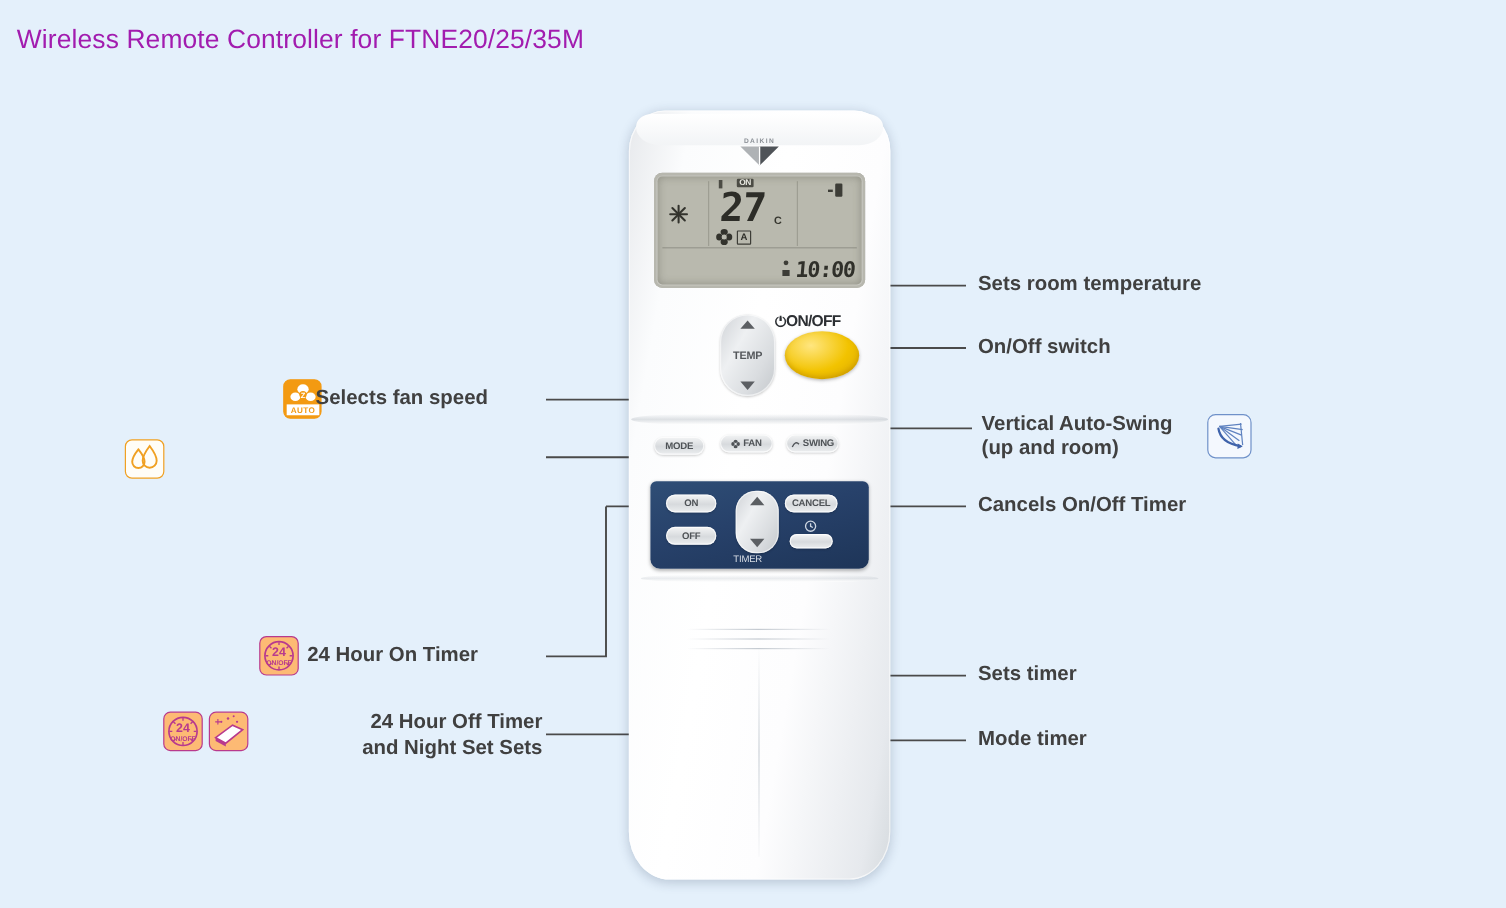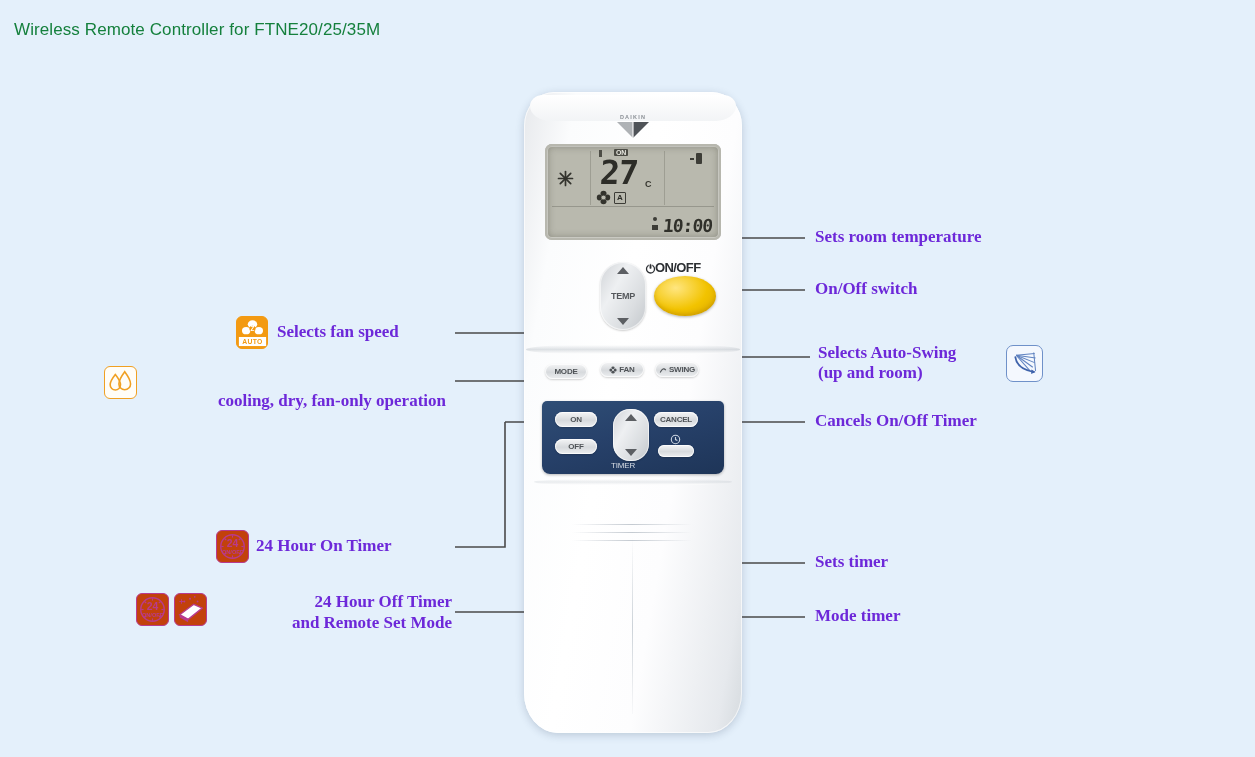--- a/index.html
+++ b/index.html
@@ -8,21 +8,21 @@
     background:#e4f0fb;
     font-family:"Liberation Sans", sans-serif;
     overflow:hidden;
     position:relative;
   }
   .stage{position:absolute;inset:0;}
 
   
   #page-title{
     position:absolute;left:14px;top:20px;
-    font-size:17px;color:#15803d;letter-spacing:.1px;
+    font-size:22px;color:#a21caf;letter-spacing:.1px;
     white-space:nowrap;
   }
 
   
   .remote{
     position:absolute;left:524px;top:92px;width:218px;height:641px;
   }
   .remote-shell{
     position:absolute;inset:0;
     background:linear-gradient(100deg,#e7e9ec 0%,#fbfcfd 16%,#ffffff 42%,#fdfdfe 66%,#e6e9ed 92%,#d5dade 100%);
@@ -165,33 +165,33 @@
     padding:5px 0;box-sizing:border-box;
   }
   .timer-label{
     position:absolute;left:57px;top:60px;width:36px;text-align:right;
     font-size:8px;font-weight:normal;color:#d7dde5;letter-spacing:-.2px;
   }
   .clock-icon-small{position:absolute;left:128px;top:30px;width:11px;height:11px;}
 
   
   .ann{
-    position:absolute;font-weight:bold;color:#6d28d9;
-    font-size:17px;line-height:1.05;white-space:nowrap;font-family:Liberation Serif, serif;
+    position:absolute;font-weight:bold;color:#404040;
+    font-size:17px;line-height:1.05;white-space:nowrap;
   }
   .ann.right{text-align:right;}
 
   
   svg.leaders{position:absolute;left:0;top:0;width:1255px;height:757px;pointer-events:none;}
 
   
   .chip{position:absolute;border-radius:6px;box-sizing:border-box;}
   .chip.orange{border:1.8px solid #f0a022;background:#fffdf7;}
   .chip.orange.filled{background:#f39a12;border-color:#f39a12;}
-  .chip.mag{border:1.8px solid #b83a8e;background:#c2410c;text-align:right;}
+  .chip.mag{border:1.8px solid #b83a8e;background:#fdba74;text-align:right;}
   .chip.blue{border:1.6px solid #6f91c9;background:#f4f8fe;border-radius:7px;}
 </style>
 </head>
 <body>
 
 <div class="stage">
 
   <div id="page-title">Wireless Remote Controller for FTNE20/25/35M</div>
 
   <svg class="leaders">
@@ -365,31 +365,30 @@
         <ellipse cx="16" cy="8" rx="5.2" ry="4.4"></ellipse>
         <ellipse cx="9" cy="15" rx="4.6" ry="4"></ellipse>
         <ellipse cx="23" cy="15" rx="4.6" ry="4"></ellipse>
         <circle cx="16" cy="13" r="3.4" fill="#f39a12"></circle>
         <text x="16" y="15.8" font-family="Liberation Sans, sans-serif" font-size="7" font-weight="bold" fill="#ffffff" text-anchor="middle">Z</text>
       </g>
       <rect x="1" y="22" width="30" height="10" fill="#ffffff"></rect>
       <text x="16" y="30" font-family="Liberation Sans, sans-serif" font-size="7.5" font-weight="bold" fill="#f39a12" text-anchor="middle" letter-spacing=".4">AUTO</text>
     </svg>
   </div>
-  <div class="ann" style="left:277px;top:323px;">Selects fan speed</div>
+  <div class="ann" style="left:263px;top:323px;">Selects fan speed</div>
 
   <div class="chip orange" style="left:104px;top:366px;width:33px;height:33px;">
     <svg viewBox="0 0 33 33" width="31" height="31" style="display:block;margin:0 auto;">
       <g fill="none" stroke="#f0a022" stroke-width="1.7">
         <path d="M11 8 C7 13 5.5 16 5.5 19 a5.5 5.5 0 0 0 11 0 C16.5 16 15 13 11 8 Z"></path>
         <path d="M21 5 C16.5 11 14.8 14.5 14.8 18 a6.2 6.2 0 0 0 12.4 0 C27.2 14.5 25.5 11 21 5 Z"></path>
       </g>
     </svg>
   </div>
-  <div class="ann right" style="left:0;top:392px;width:446px;">cooling, dry, fan-only operation</div>
 
   <div class="chip mag" style="left:216px;top:530px;width:33px;height:33px;">
     <svg viewBox="0 0 33 33" width="31" height="31" style="display:block;margin:0 auto;">
       <circle cx="16.5" cy="16.5" r="12.5" fill="none" stroke="#b83a8e" stroke-width="1.5"></circle>
       <g stroke="#b83a8e" stroke-width="1.2">
         <line x1="16.5" y1="4.5" x2="16.5" y2="7"></line>
           <line x1="16.5" y1="26" x2="16.5" y2="28.5"></line>
         <line x1="4.5" y1="16.5" x2="7" y2="16.5"></line>
           <line x1="26" y1="16.5" x2="28.5" y2="16.5"></line>
         <line x1="8" y1="8" x2="9.8" y2="9.8"></line>
@@ -430,27 +429,27 @@
         <circle cx="24" cy="8" r="1"></circle>
           <circle cx="21" cy="3" r=".9"></circle>
       </g>
       <g stroke="#b83a8e" stroke-width="1" stroke-linecap="round">
         <line x1="7" y1="6" x2="7" y2="10"></line>
           <line x1="5" y1="8" x2="9" y2="8"></line>
       </g>
     </svg>
   </div>
   <div class="ann right" style="left:0;top:593px;width:452px;">24 Hour Off Timer</div>
-  <div class="ann right" style="left:0;top:614px;width:452px;">and Remote Set Mode</div>
+  <div class="ann right" style="left:0;top:614px;width:452px;">and Night Set Sets</div>
 
   <div class="ann" style="left:815px;top:228px;">Sets room temperature</div>
 
   <div class="ann" style="left:815px;top:280px;">On/Off switch</div>
 
-  <div class="ann" style="left:818px;top:344px;">Selects Auto-Swing</div>
+  <div class="ann" style="left:818px;top:344px;">Vertical Auto-Swing</div>
   <div class="ann" style="left:818px;top:364px;">(up and room)</div>
   <div class="chip blue" style="left:1006px;top:345px;width:37px;height:37px;">
     <svg viewBox="0 0 37 37" width="34" height="34" style="display:block;margin:1px auto;">
       <g stroke="#5f82c0" stroke-width="1.1" fill="none">
         <line x1="9" y1="9" x2="29" y2="7"></line>
         <line x1="9" y1="9" x2="30" y2="12"></line>
         <line x1="9" y1="9" x2="29" y2="17"></line>
         <line x1="9" y1="9" x2="27" y2="22"></line>
         <line x1="9" y1="9" x2="24" y2="26"></line>
         <line x1="28" y1="6" x2="30" y2="26"></line>

